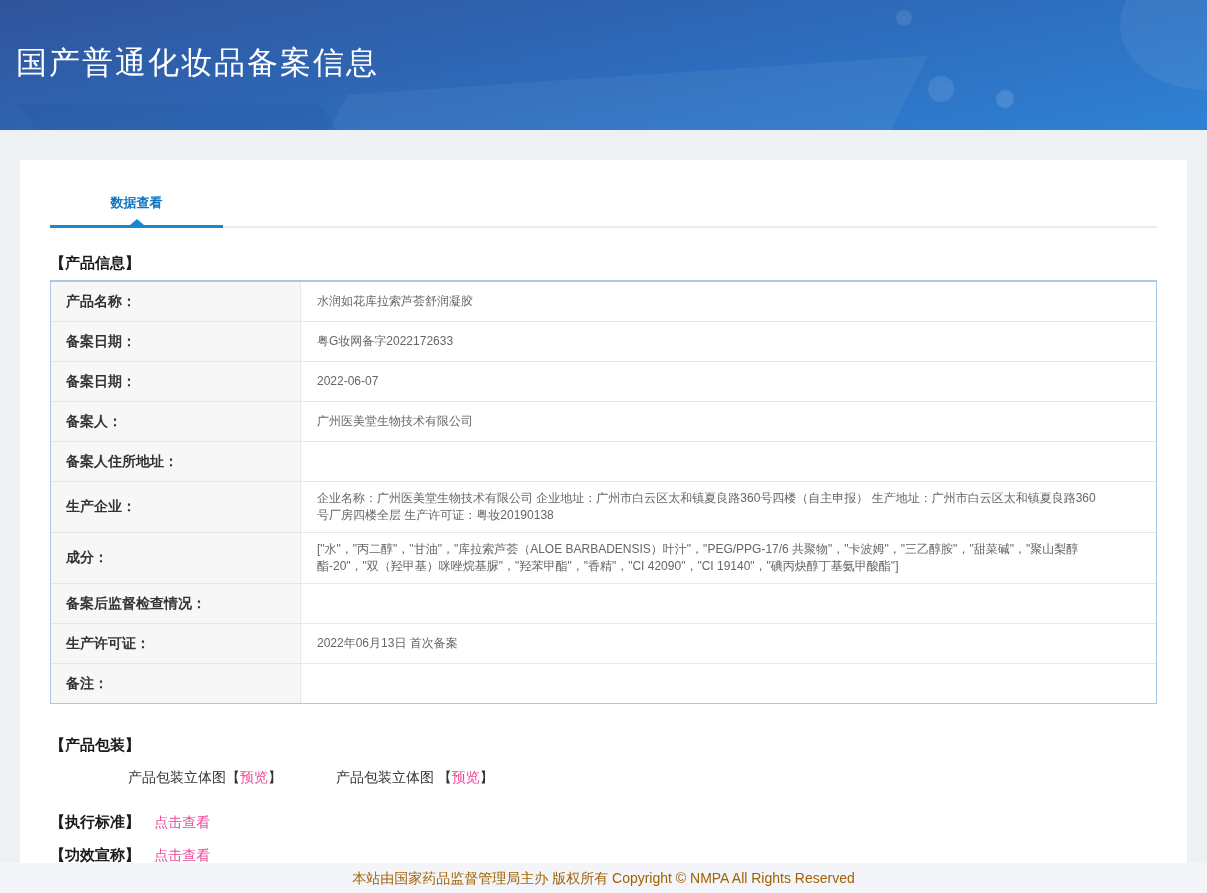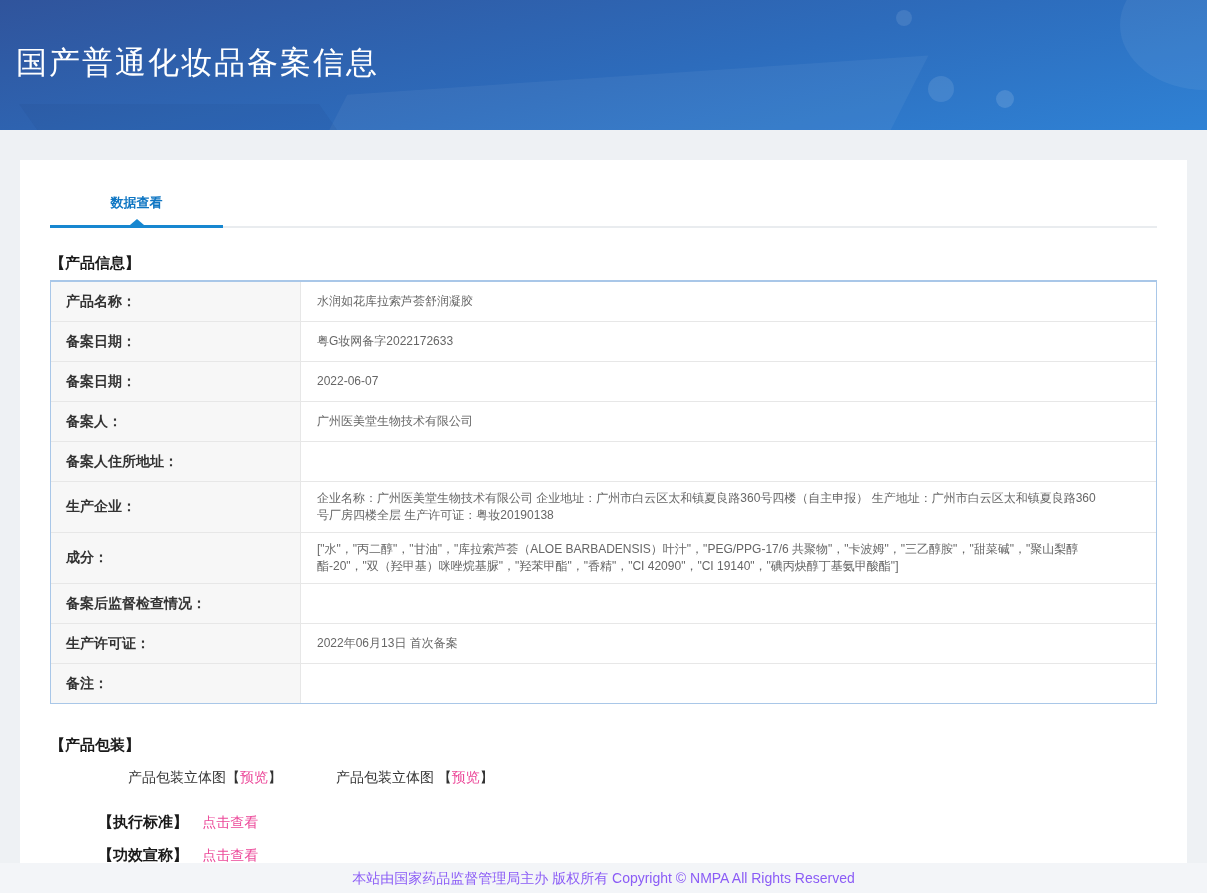--- a/index.html
+++ b/index.html
@@ -131,21 +131,20 @@
   .packaging-item + .packaging-item { margin-left: 50px; }
   .link {
     color: #ec4899;
     cursor: pointer;
     text-decoration: none;
   }
   .bracket { color: #333333; }
   .link-row {
     margin-bottom: 14px;
     font-size: 15px;
-    margin-left: 48px;
   }
   .link-row .row-title {
     font-weight: bold;
     color: #1a1a1a;
     display: inline-block;
   }
   .link-row .link {
     font-size: 14px;
     margin-left: 10px;
   }
@@ -153,21 +152,21 @@
   .footer {
     position: absolute;
     left: 0;
     bottom: 0;
     width: 1207px;
     height: 30px;
     background: #f3f5f8;
     text-align: center;
     line-height: 30px;
     font-size: 14px;
-    color: #8b5cf6;
+    color: #a16207;
   }
 </style>
 </head>
 <body>
 
 <header class="hero">
   <span class="dec dec-c1"></span>
   <span class="dec dec-c2"></span>
   <span class="dec dec-c3"></span>
   <span class="dec dec-c4"></span>

